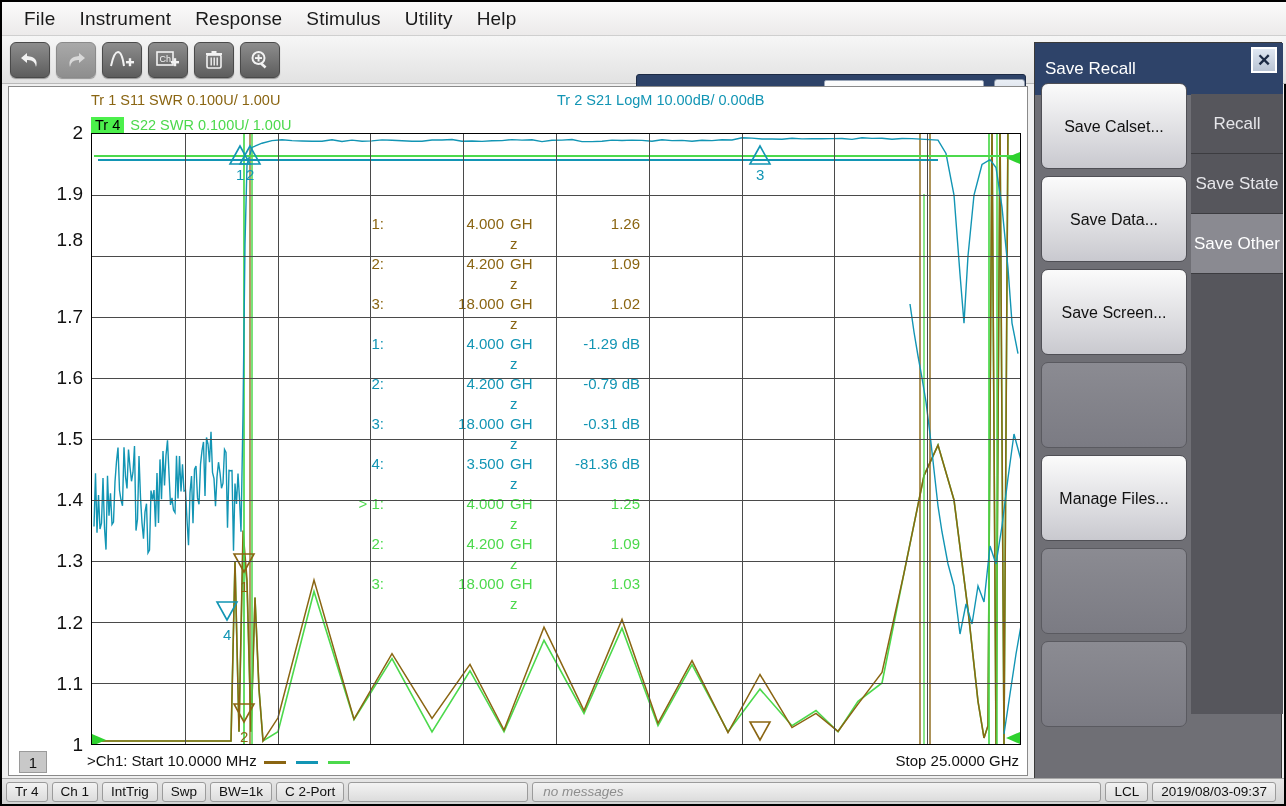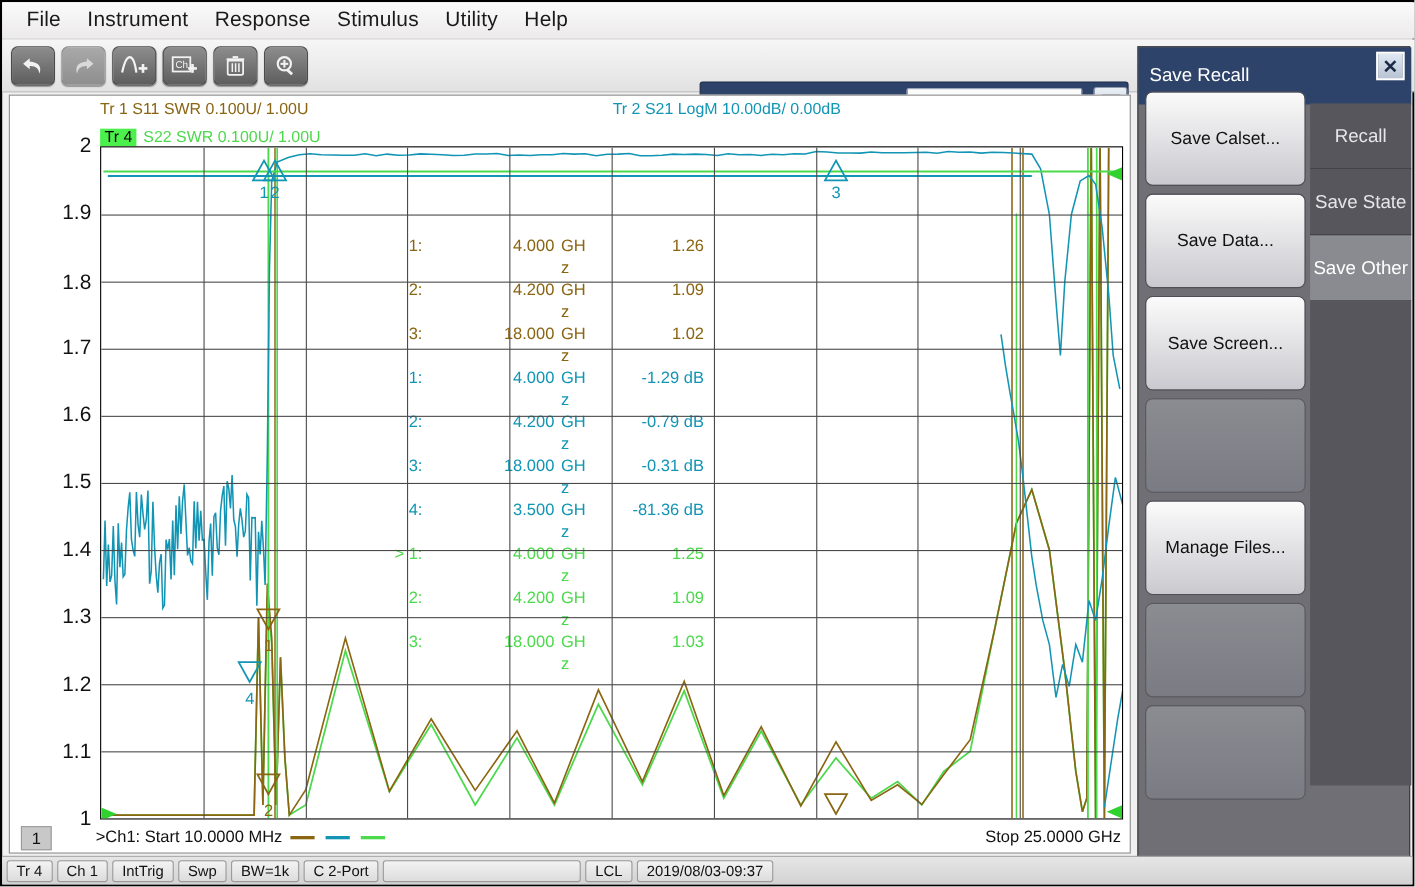--- a/index.html
+++ b/index.html
@@ -205,21 +205,21 @@
     <div class="trace-label" id="tr1-label">Tr 1  S11 SWR 0.100U/  1.00U</div>
     <div class="trace-label" id="tr2-label">Tr 2  S21 LogM 10.00dB/  0.00dB</div>
     <div id="tr4-wrap">
       <span id="tr4-badge">Tr 4</span>
       <span id="tr4-rest">S22 SWR 0.100U/  1.00U</span>
     </div>
 
     <div id="yaxis">
         <div class="ytick" style="top: 0px;">2</div>
         <div class="ytick" style="top: 61.2px;">1.9</div>
-        <div class="ytick" style="top: 125px;">1.8</div>
+        <div class="ytick" style="top: 107px;">1.8</div>
         <div class="ytick" style="top: 183.6px;">1.7</div>
         <div class="ytick" style="top: 244.8px;">1.6</div>
         <div class="ytick" style="top: 306px;">1.5</div>
         <div class="ytick" style="top: 367.2px;">1.4</div>
         <div class="ytick" style="top: 428.4px;">1.3</div>
         <div class="ytick" style="top: 489.6px;">1.2</div>
         <div class="ytick" style="top: 550.8px;">1.1</div>
         <div class="ytick" style="top: 612px;">1</div>
       </div>
 
@@ -403,17 +403,18 @@
   </div>
 
   <div id="statusbar">
     <div class="sb">Tr 4</div>
     <div class="sb">Ch 1</div>
     <div class="sb">IntTrig</div>
     <div class="sb">Swp</div>
     <div class="sb">BW=1k</div>
     <div class="sb">C 2-Port</div>
     <div class="sb" id="sb-empty"></div>
+    <div class="sb" id="sb-msg">no messages</div>
     <div class="sb">LCL</div>
     <div class="sb">2019/08/03-09:37</div>
   </div>
 
 </div>
 
 </body></html>

